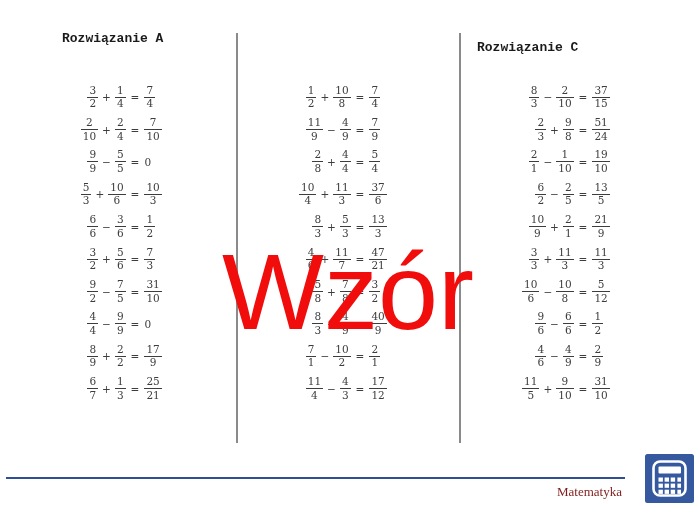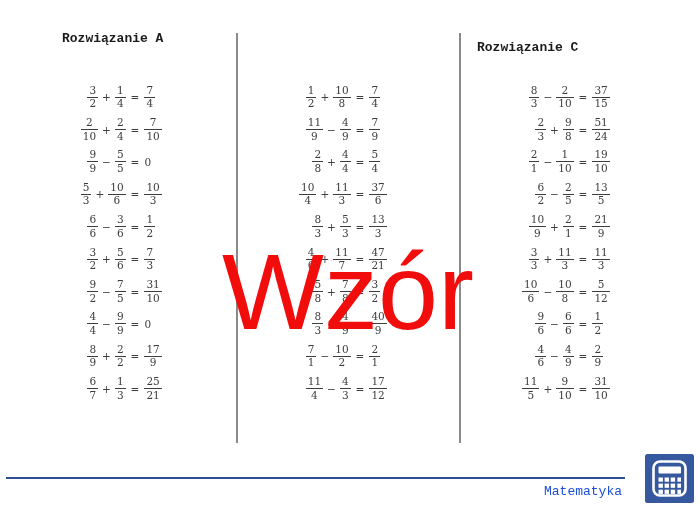--- a/index.html
+++ b/index.html
@@ -100,23 +100,23 @@
     left: 6px;
     top: 477px;
     width: 619px;
     height: 2px;
     background: #2e4f93;
   }
   #footer-label {
     position: absolute;
     right: 78px;
     top: 484px;
-    font-family: Liberation Mono, monospace;
+    font-family: Liberation Serif, serif;
     font-size: 13px;
-    color: #1d4ed8;
+    color: #7f1d1d;
   }
   #calc-icon {
     position: absolute;
     left: 645px;
     top: 454px;
     width: 49px;
     height: 49px;
   }
 </style>
 </head>

